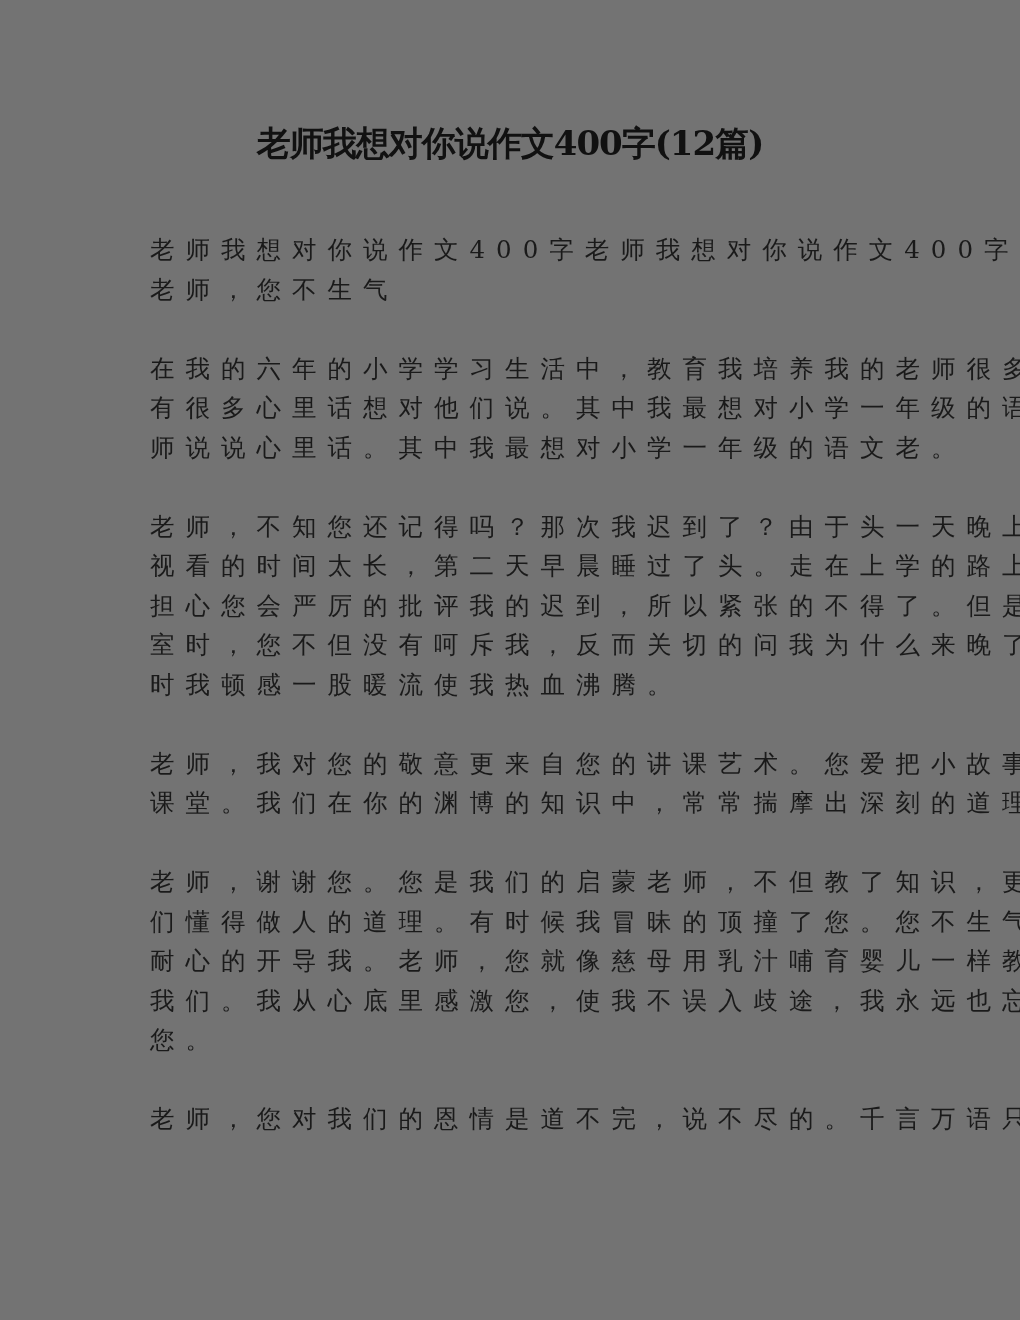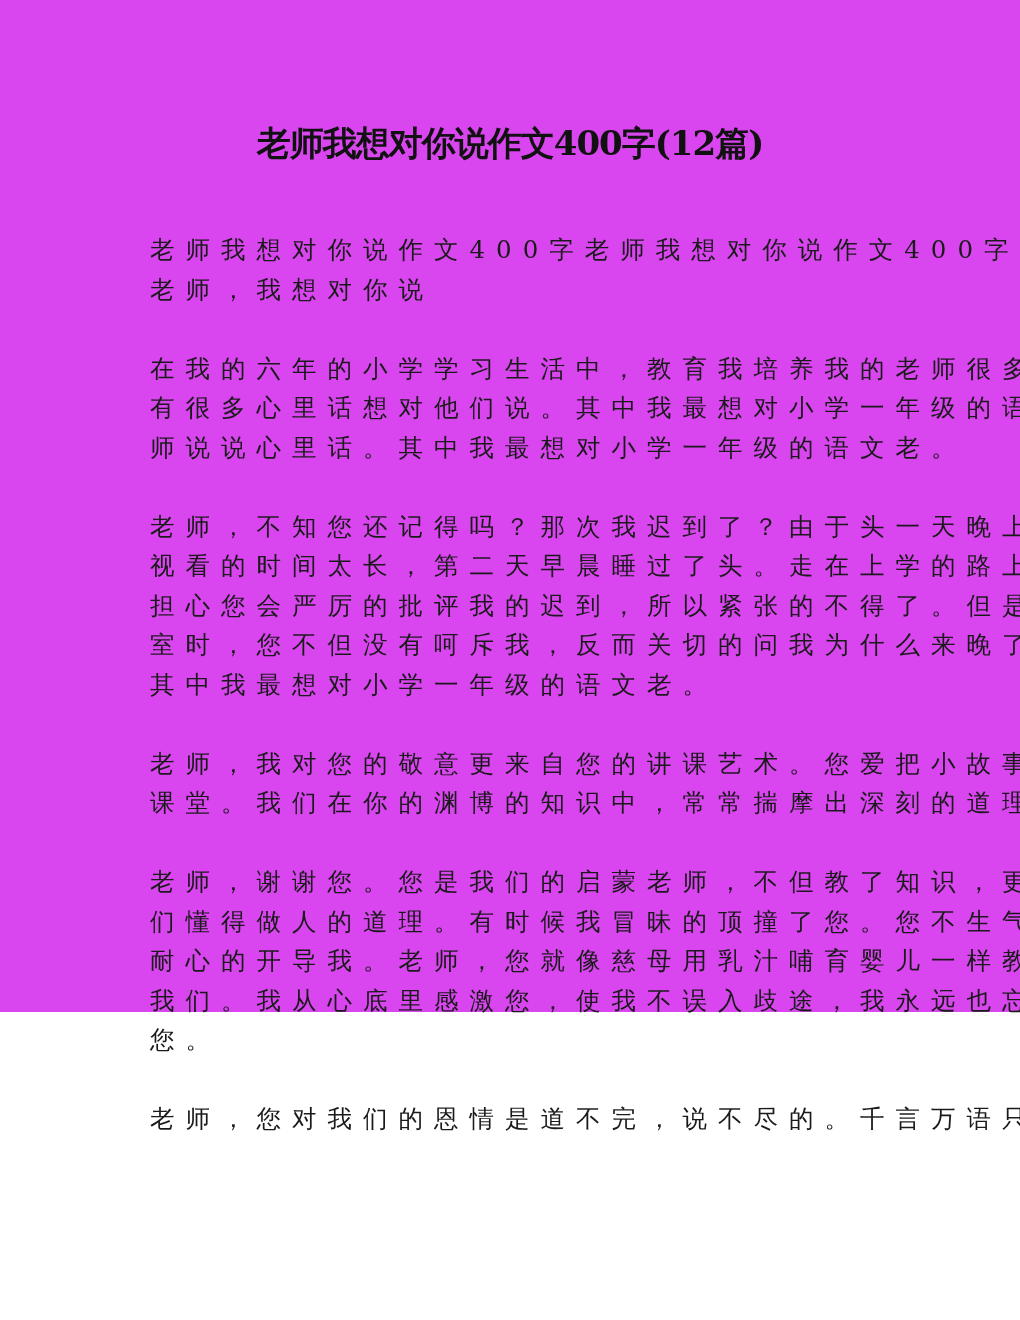--- a/index.html
+++ b/index.html
@@ -1,17 +1,17 @@
 <!DOCTYPE html>
 <html><head>
   <meta charset="utf-8">
   <style>
     html, body { margin: 0; padding: 0; background: #ffffff; }
     body { width: 1020px; height: 1320px; position: relative; overflow: hidden; color: #111; }
-    .page { position: absolute; left: 0; top: 0; width: 1020px; height: 1012px; background: #d946ef; }
+    .page { position: absolute; left: 0; top: 0; width: 1020px; height: 1320px; background: #737373; }
     .title {
       position: absolute; left: 0; top: 118px; width: 1020px; text-align: center;
       font-family: "DejaVu Serif", serif; font-weight: bold; font-size: 34px; line-height: 50px;
       letter-spacing: -1px;
     }
     .body {
       position: absolute; left: 150px; top: 230px; width: 722px;
       font-family: "DejaVu Serif", serif; font-size: 24.5px; line-height: 39.5px;
       letter-spacing: 11px; color: #1a1a1a;
     }
@@ -20,33 +20,33 @@
   </style>
 </head>
 <body>
 
 <div class="page">
   <div class="title">老师我想对你说作文400字(12篇)</div>
 
   <div class="body">
     <p class="para">
       <span class="line">老师我想对你说作文400字老师我想对你说作文400字（一）：</span>
-      <span class="line">老师，我想对你说</span>
+      <span class="line">老师，您不生气</span>
     </p>
     <p class="para">
       <span class="line">在我的六年的小学学习生活中，教育我培养我的老师很多。我</span>
       <span class="line">有很多心里话想对他们说。其中我最想对小学一年级的语文老</span>
       <span class="line">师说说心里话。其中我最想对小学一年级的语文老。</span>
     </p>
     <p class="para">
       <span class="line">老师，不知您还记得吗？那次我迟到了？由于头一天晚上看电</span>
       <span class="line">视看的时间太长，第二天早晨睡过了头。走在上学的路上，我</span>
       <span class="line">担心您会严厉的批评我的迟到，所以紧张的不得了。但是进教</span>
       <span class="line">室时，您不但没有呵斥我，反而关切的问我为什么来晚了。当</span>
-      <span class="line">其中我最想对小学一年级的语文老。</span>
+      <span class="line">时我顿感一股暖流使我热血沸腾。</span>
     </p>
     <p class="para">
       <span class="line">老师，我对您的敬意更来自您的讲课艺术。您爱把小故事引进</span>
       <span class="line">课堂。我们在你的渊博的知识中，常常揣摩出深刻的道理。</span>
     </p>
     <p class="para">
       <span class="line">老师，谢谢您。您是我们的启蒙老师，不但教了知识，更让我</span>
       <span class="line">们懂得做人的道理。有时候我冒昧的顶撞了您。您不生气，还</span>
       <span class="line">耐心的开导我。老师，您就像慈母用乳汁哺育婴儿一样教育着</span>
       <span class="line">我们。我从心底里感激您，使我不误入歧途，我永远也忘不了</span>

